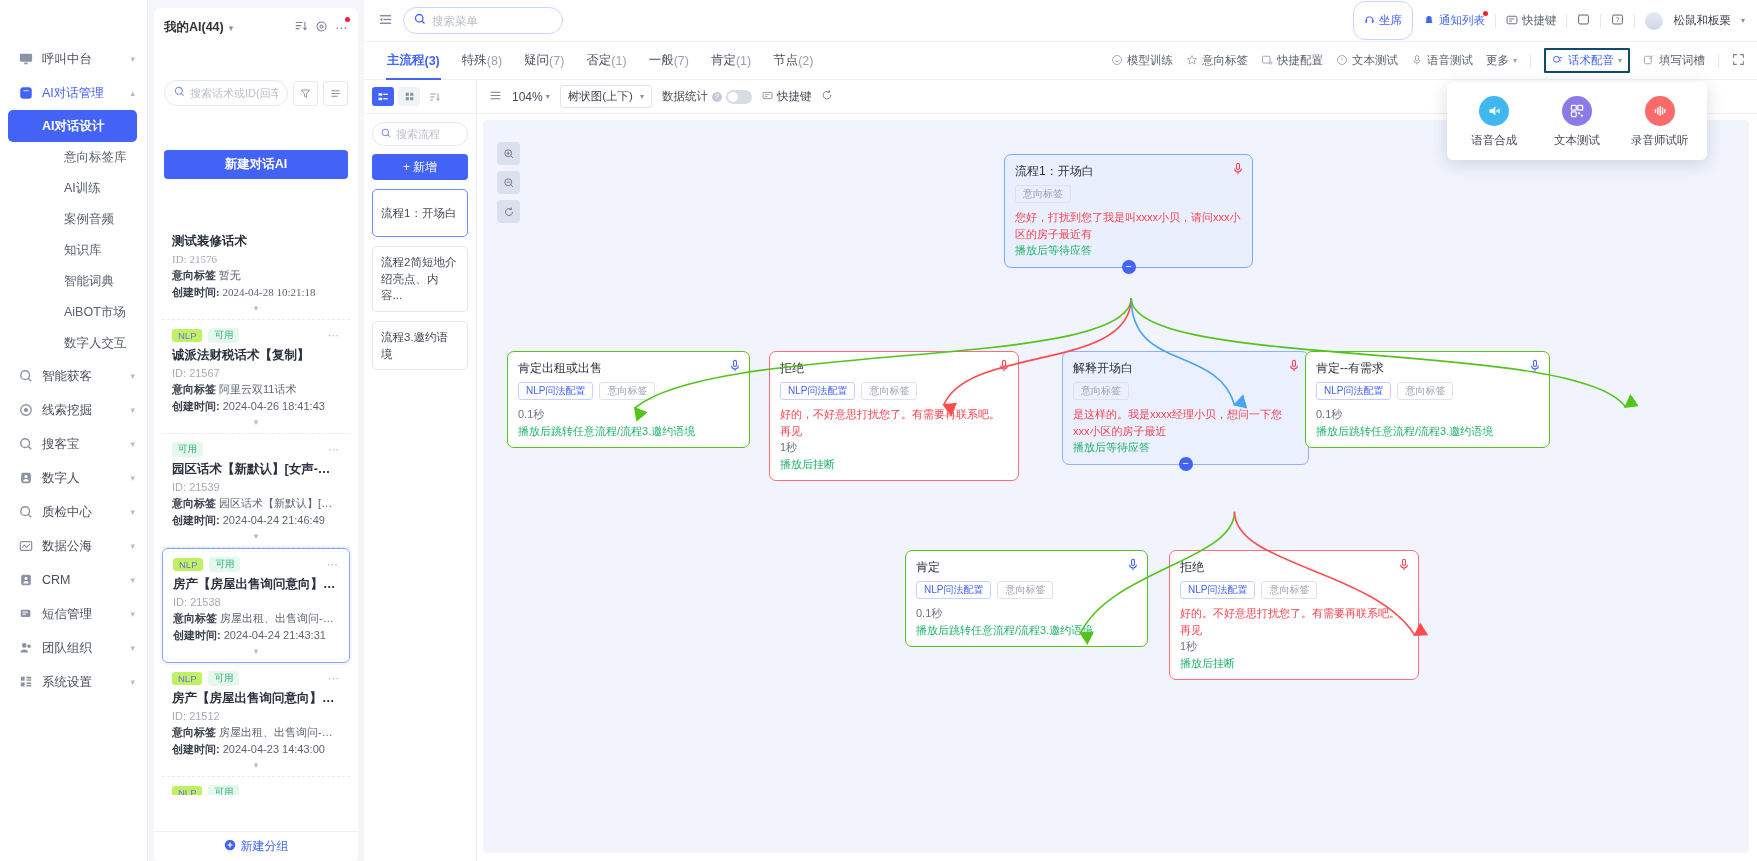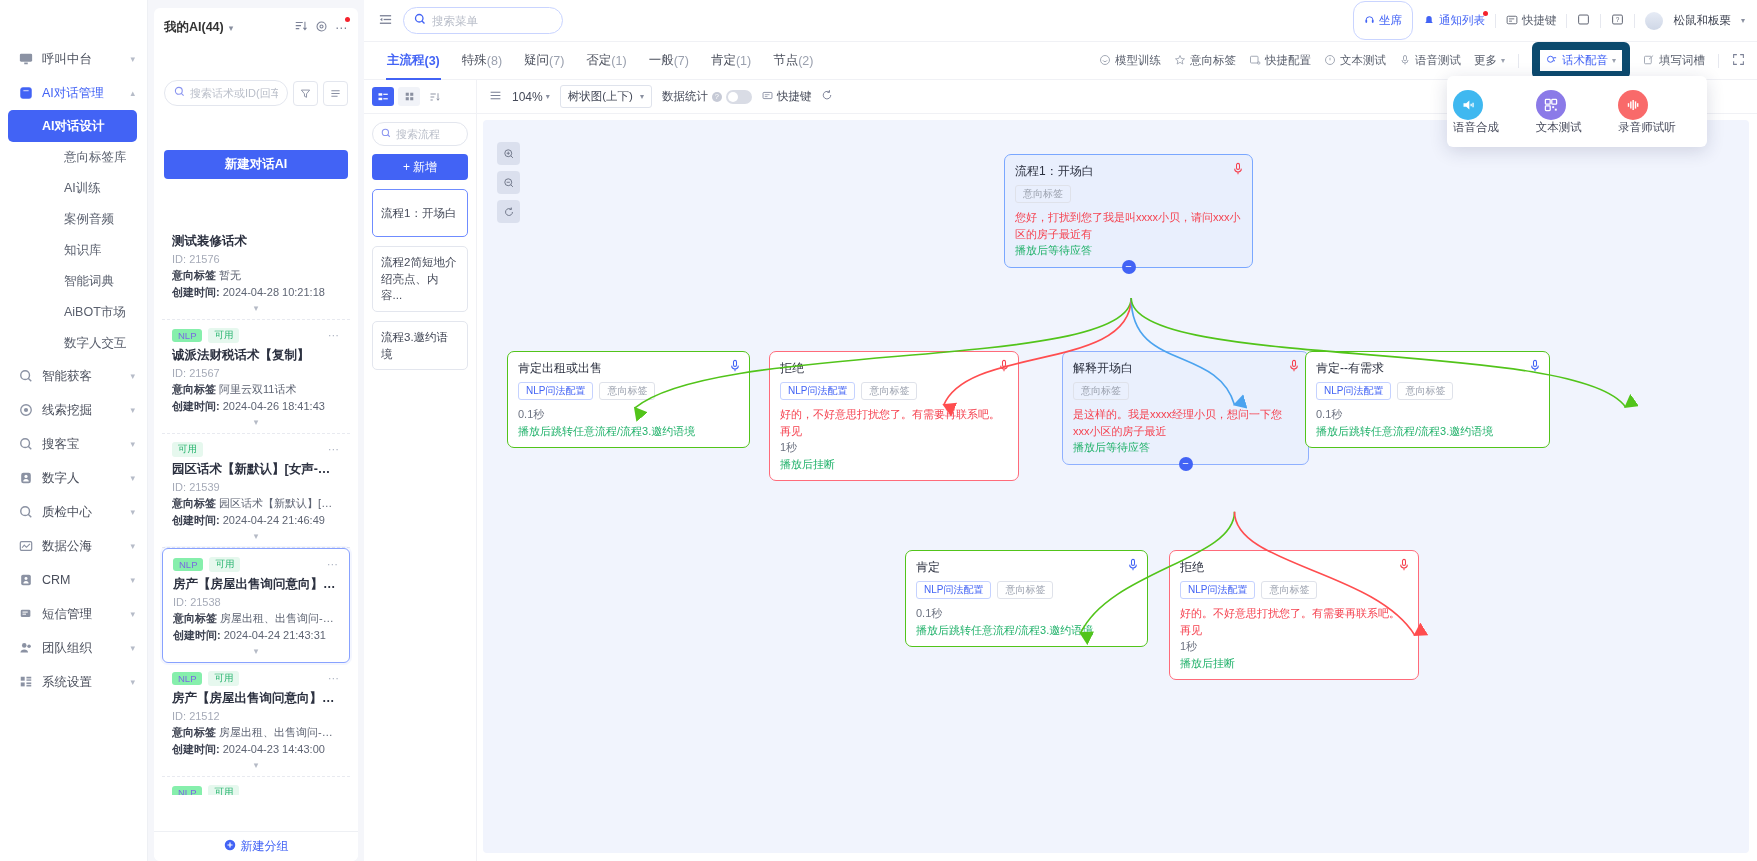--- a/index.html
+++ b/index.html
@@ -58,21 +58,21 @@
     margin:0 10px 8px 10px; height:29px; background:#4263f5; color:#fff; border-radius:4px;
     display:flex;align-items:center;justify-content:center; font-size:12.5px; font-weight:600; cursor:pointer;
   }
   .lp-scroll { flex:1; overflow:hidden; position:relative; }
   .card {
     margin:0 8px; padding:7px 10px 4px 10px; border-bottom:1px dashed #e8eaf0; position:relative;
   }
   .card.sel { border:1px solid #88a2ff; border-radius:6px; box-shadow:0 0 0 2px rgba(66,99,245,.06); border-bottom:1px solid #88a2ff;}
   .tags { display:flex; gap:6px; align-items:center; min-height:16px;}
   .tag { font-size:9.5px; padding:1px 6px; border-radius:3px; }
-  .tag.nlp { background:#86efac; color:#7a6ae0; }
+  .tag.nlp { background:#bef264; color:#7a6ae0; }
   .tag.ok  { background:#e6f8ee; color:#22b26b; }
   .card-dots { margin-left:auto; color:#aeb4c2; letter-spacing:1px; font-size:11px;}
   .card-title { font-size:12.5px; color:#2c3140; font-weight:600; margin:4px 0 3px; white-space:nowrap; overflow:hidden; text-overflow:ellipsis;}
   .card-id { font-size:11px; color:#a6abb8; margin-bottom:3px;}
   .card-meta { font-size:11px; color:#5e6473; margin-bottom:2px; white-space:nowrap; overflow:hidden; text-overflow:ellipsis;}
   .card-meta .k { color:#3d4251; font-weight:600; }
   .card-exp { text-align:center; color:#b5bac6; font-size:9px; padding:1px 0 2px;}
   .lp-footer {
     height:30px; display:flex; align-items:center; justify-content:center; gap:5px;
     color:#4263f5; font-size:12px; border-top:1px solid #eef0f4; background:#fff;
@@ -98,29 +98,29 @@
 
   
   .tabrow { height:38px; display:flex; align-items:center; padding:0 12px; border-bottom:1px solid #f0f1f5; background:#fff; gap:0; }
   .tab { padding:0 11px; font-size:12.5px; color:#4a4f5c; height:38px; display:flex;align-items:center; cursor:pointer; white-space:nowrap;}
   .tab .cnt { color:#9aa0ae; }
   .tab.active { color:#4263f5; font-weight:600; position:relative; }
   .tab.active .cnt{ color:#4263f5; }
   .tab.active:after{content:"";position:absolute;left:10px;right:10px;bottom:0;height:2px;background:#4263f5;}
   .tools { margin-left:auto; display:flex; align-items:center; gap:13px; position:relative;}
   .tool { display:flex;align-items:center;gap:4px;font-size:11.5px;color:#5a606e;cursor:pointer;white-space:nowrap;}
-  .tool.boxed { border:8px solid #0c4a6e; padding:3px 6px; border-radius:6px; color:#4263f5;}
+  .tool.boxed { border:2px solid #0c4a6e; padding:3px 6px; border-radius:1px; color:#4263f5;}
   .tool .car { font-size:8px; color:#9aa0ae;}
 
   
   .dd {
     position:absolute; top:34px; right:38px; width:260px; background:#fff; z-index:40;
     border-radius:6px; box-shadow:0 4px 18px rgba(30,40,80,.16); padding:14px 6px 12px; display:flex;
   }
-  .dd-item { flex:1; display:flex; flex-direction:column; align-items:flex-start; cursor:pointer;}
+  .dd-item { flex:1; display:flex; flex-direction:column; align-items:center; gap:7px; cursor:pointer;}
   .dd-circle{ width:30px;height:30px;border-radius:50%; display:flex;align-items:center;justify-content:center;}
   .dd-label{ font-size:11.5px; color:#45495a;}
 
   
   .canvaswrap{ flex:1; display:flex; min-height:0;}
   .flowpanel{ width:113px; flex:0 0 113px; border-right:1px solid #f0f1f5; display:flex; flex-direction:column; padding:7px 0 0; background:#fff;}
   .fp-toggles{ display:flex; align-items:center; gap:4px; padding:0 8px 7px; border-bottom:1px solid #f0f1f5;}
   .tg{ width:22px;height:19px;border-radius:3px;display:flex;align-items:center;justify-content:center;color:#8b91a1;}
   .tg.on{ background:#4263f5; color:#fff;}
   .tg.bg{ background:#f1f3f8;}
@@ -365,21 +365,21 @@
               <line x1="2" y1="8" x2="14" y2="8" stroke="#7b8196" stroke-width="1.3"></line>
               <line x1="2" y1="12" x2="11" y2="12" stroke="#7b8196" stroke-width="1.3"></line>
             </svg>
           </div>
       </div>
 
       <div class="lp-newbtn">新建对话AI</div>
 
       <div class="lp-scroll">
 
-        <div class="card" style="padding-top:2px;">
+        <div class="card" style="padding-top:2px;font-family:Liberation Serif, serif;">
           <div class="tags" style="min-height:4px;"></div>
           <div class="card-title">测试装修话术</div>
           <div class="card-id"><span>ID:</span> <span>21576</span></div>
           <div class="card-meta"><span class="k">意向标签</span> <span>暂无</span></div>
           <div class="card-meta"><span class="k">创建时间:</span> <span>2024-04-28 10:21:18</span></div>
           <div class="card-exp">▾</div>
         </div>
 
         <div class="card">
           <div class="tags">

